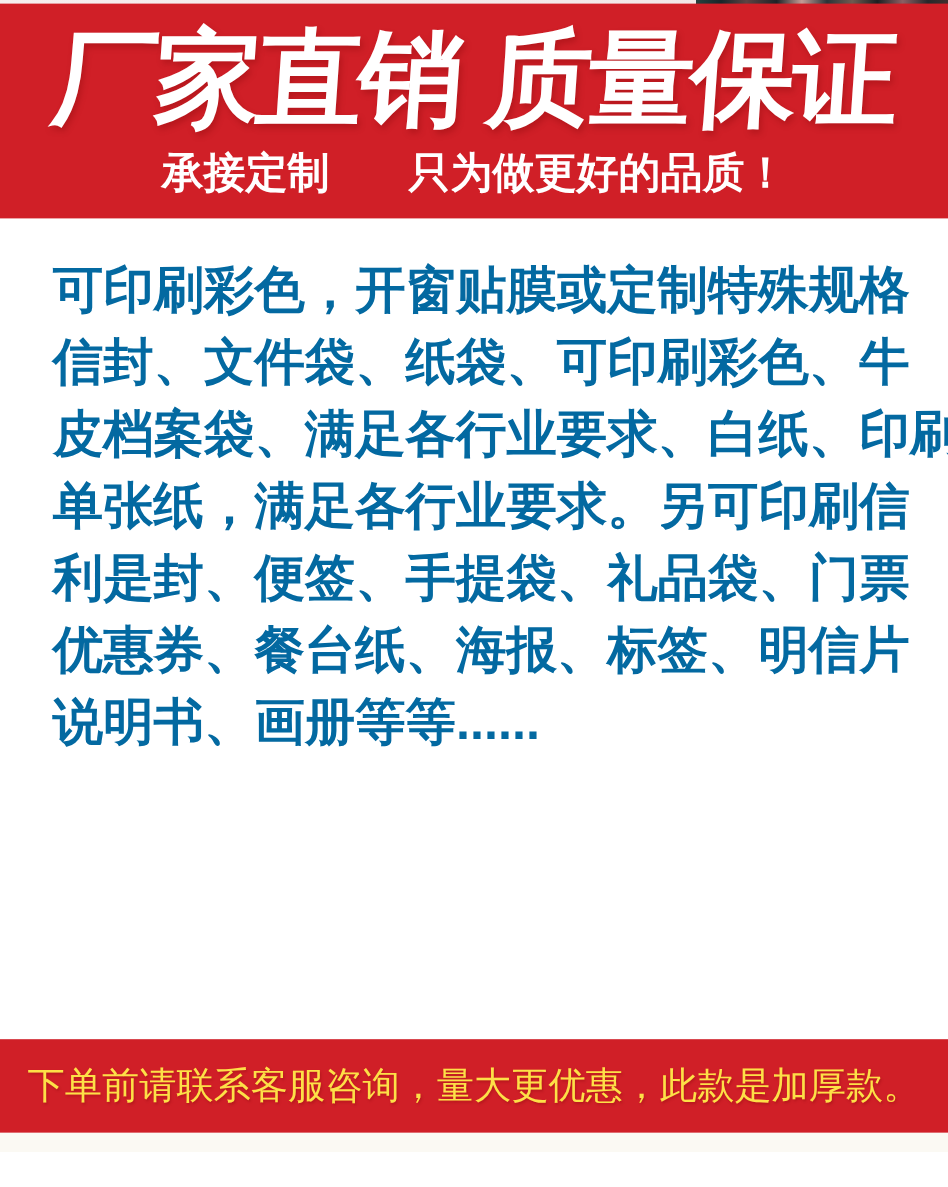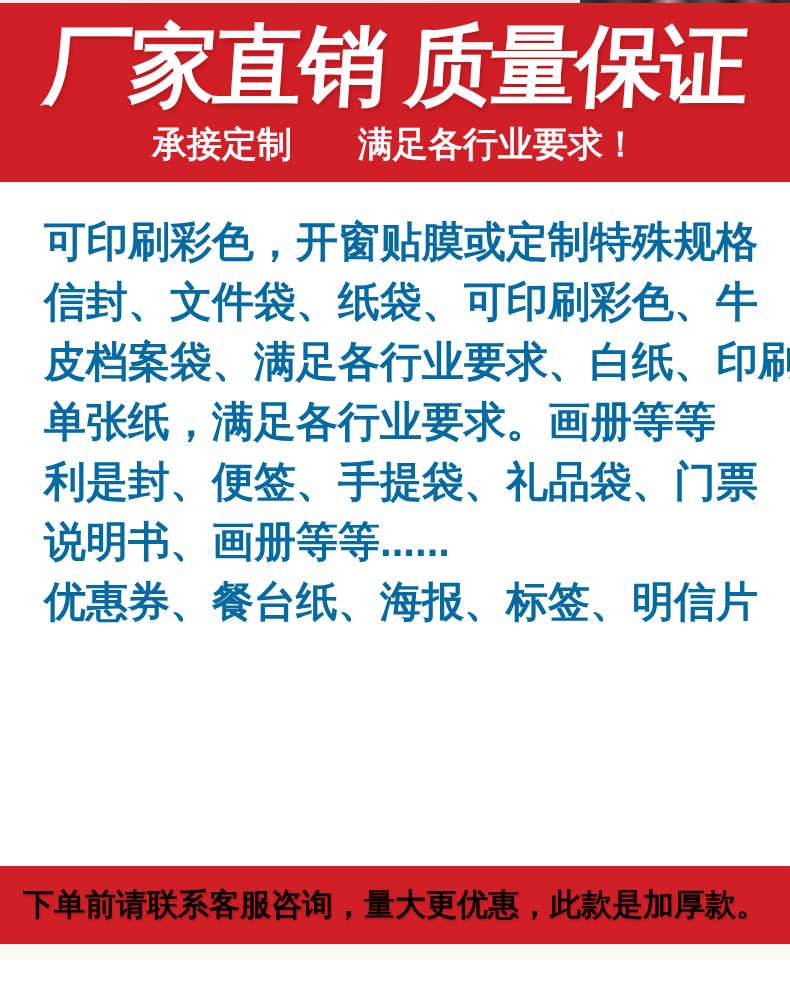--- a/index.html
+++ b/index.html
@@ -84,22 +84,22 @@
     position: absolute;
     top: 866px; left: 0;
     width: 790px; height: 78px;
     background: #d01f27;
     display: flex;
     align-items: center;
     justify-content: center;
   }
 
   .footer-notice {
-    color: #000000;
-    font-weight: bold;
+    color: #fde047;
+    font-weight: normal;
     font-size: 31px;
     white-space: nowrap;
     text-shadow: 1px 2px 2px rgba(110, 0, 0, 0.25);
     text-align: right;
   }
 
   .after-band {
     position: absolute;
     top: 944px; left: 0;
     width: 790px; height: 16px;
@@ -111,32 +111,32 @@
 
 <div class="page">
 
   <div class="top-line"></div>
   <div class="photo-sliver"></div>
 
   <div class="header">
     <div class="header-title">厂家直销 质量保证</div>
     <div class="header-subtitle">
       <span>承接定制</span>
-      <span>满足各行业要求！</span>
+      <span>只为做更好的品质！</span>
     </div>
   </div>
 
   <div class="body-text">
     <div>可印刷彩色，开窗贴膜或定制特殊规格</div>
     <div>信封、文件袋、纸袋、可印刷彩色、牛</div>
     <div>皮档案袋、满足各行业要求、白纸、印刷</div>
-    <div>单张纸，满足各行业要求。画册等等</div>
+    <div>单张纸，满足各行业要求。另可印刷信</div>
     <div>利是封、便签、手提袋、礼品袋、门票</div>
+    <div>优惠券、餐台纸、海报、标签、明信片</div>
     <div>说明书、画册等等......</div>
-    <div>优惠券、餐台纸、海报、标签、明信片</div>
   </div>
 
   <div class="footer-bar">
     <div class="footer-notice">下单前请联系客服咨询，量大更优惠，此款是加厚款。</div>
   </div>
 
   <div class="after-band"></div>
 
 </div>
 

